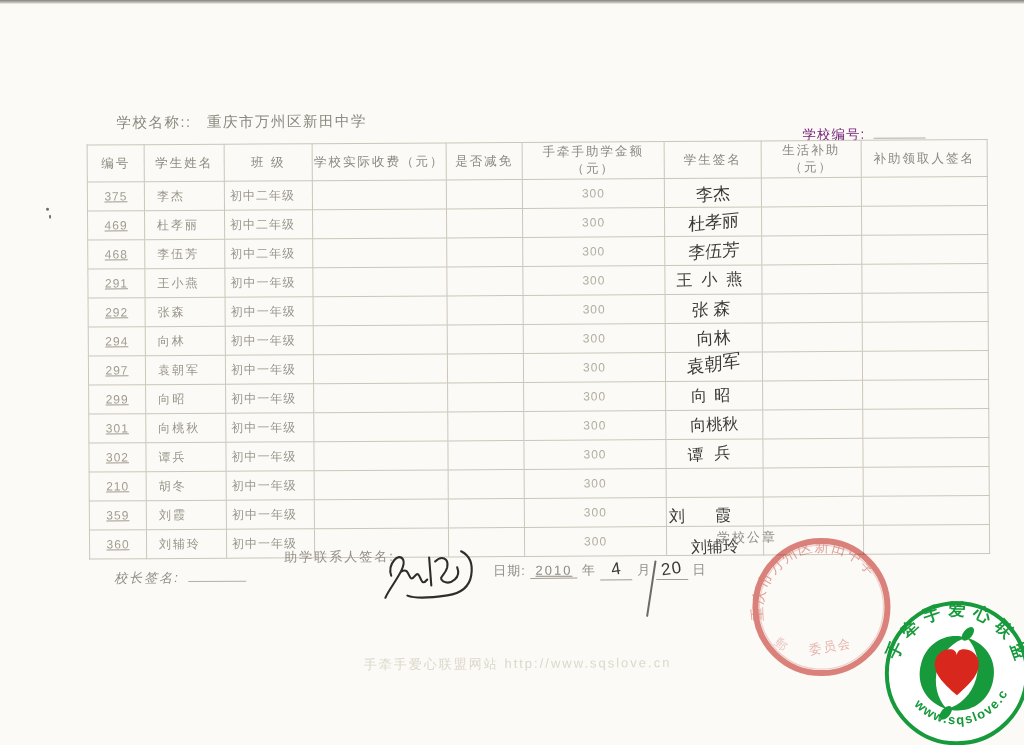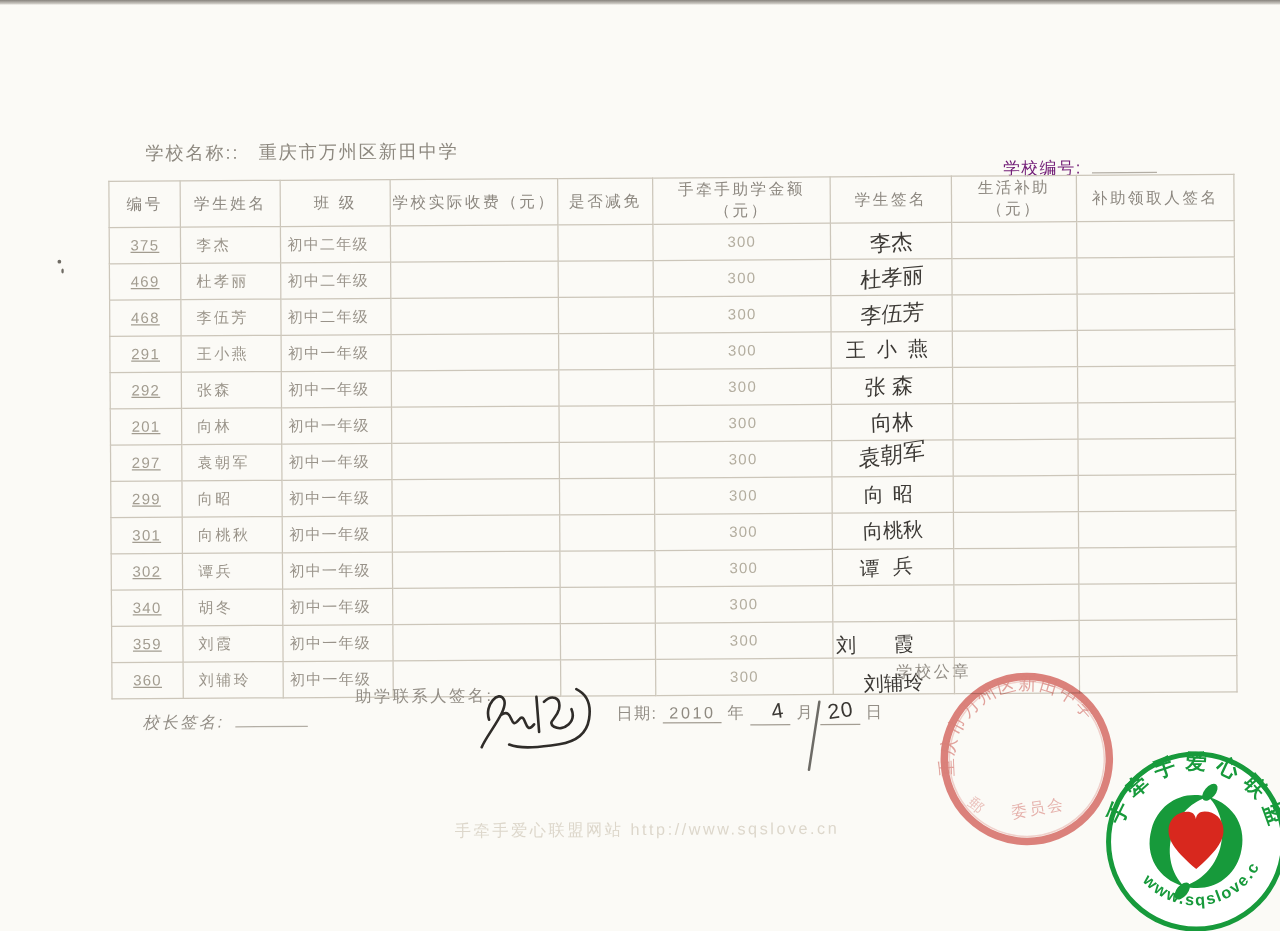--- a/index.html
+++ b/index.html
@@ -34,21 +34,21 @@
   .sig-4{font-size:17px;letter-spacing:5px;transform:rotate(-3deg) skewX(-6deg);}
   .sig-5{font-size:17px;transform:rotate(-2deg);}
   .sig-6{font-size:18px;transform:rotate(-8deg) translateY(-3px) skewX(-8deg);}
   .sig-7{letter-spacing:7px;transform:rotate(-1deg);}
   .sig-8{font-size:16px;transform:rotate(-2deg);}
   .sig-9{letter-spacing:11px;transform:rotate(-4deg) skewX(-5deg);}
   .sig-11{letter-spacing:30px;transform:translateY(4px) rotate(-1deg);}
   .sig-12{font-size:16px;transform:translateY(6px) rotate(-2deg);}
 
   .sign-label{position:absolute;font-size:13px;color:#938e86;letter-spacing:2px;white-space:nowrap;}
-  .ul{display:inline-block;border-bottom:1.3px solid #a39d93;padding:0 5px;min-width:22px;text-align:right;}
+  .ul{display:inline-block;border-bottom:1.3px solid #a39d93;padding:0 5px;min-width:22px;text-align:center;text-decoration:underline;}
   .hand{display:inline-block;font-size:17px;color:#3a3733;font-weight:500;transform:rotate(-8deg);}
   .printed-year{color:#8f8a81;letter-spacing:2px;}
 
   .scrawl{position:absolute;left:376px;top:541px;width:110px;height:64px;}
   .pen-mark{position:absolute;left:649px;top:561px;width:2px;height:57px;background:#54514c;
         transform:rotate(9deg);border-radius:2px;opacity:.85;}
 
   .site-line{position:absolute;left:362px;top:655px;font-size:13px;color:#ddd7cb;letter-spacing:2px;white-space:nowrap;}
 
   .stamp{position:absolute;left:746px;top:535px;width:148px;height:150px;mix-blend-mode:multiply;opacity:.88;}
@@ -148,21 +148,21 @@
             <td class="c-name">张森</td>
             <td class="c-grade">初中一年级</td>
             <td class="c-fee"></td>
             <td class="c-waived"></td>
             <td class="c-amount">300</td>
             <td class="c-signature"><span class="sig sig-4">张森</span></td>
             <td class="c-living"></td>
             <td class="c-recipient"></td>
           </tr>
           <tr>
-            <td class="c-id">201</td>
+            <td class="c-id">294</td>
             <td class="c-name">向林</td>
             <td class="c-grade">初中一年级</td>
             <td class="c-fee"></td>
             <td class="c-waived"></td>
             <td class="c-amount">300</td>
             <td class="c-signature"><span class="sig sig-5">向林</span></td>
             <td class="c-living"></td>
             <td class="c-recipient"></td>
           </tr>
           <tr>
@@ -203,21 +203,21 @@
             <td class="c-name">谭兵</td>
             <td class="c-grade">初中一年级</td>
             <td class="c-fee"></td>
             <td class="c-waived"></td>
             <td class="c-amount">300</td>
             <td class="c-signature"><span class="sig sig-9">谭兵</span></td>
             <td class="c-living"></td>
             <td class="c-recipient"></td>
           </tr>
           <tr>
-            <td class="c-id">340</td>
+            <td class="c-id">210</td>
             <td class="c-name">胡冬</td>
             <td class="c-grade">初中一年级</td>
             <td class="c-fee"></td>
             <td class="c-waived"></td>
             <td class="c-amount">300</td>
             <td class="c-signature"></td>
             <td class="c-living"></td>
             <td class="c-recipient"></td>
           </tr>
           <tr>

